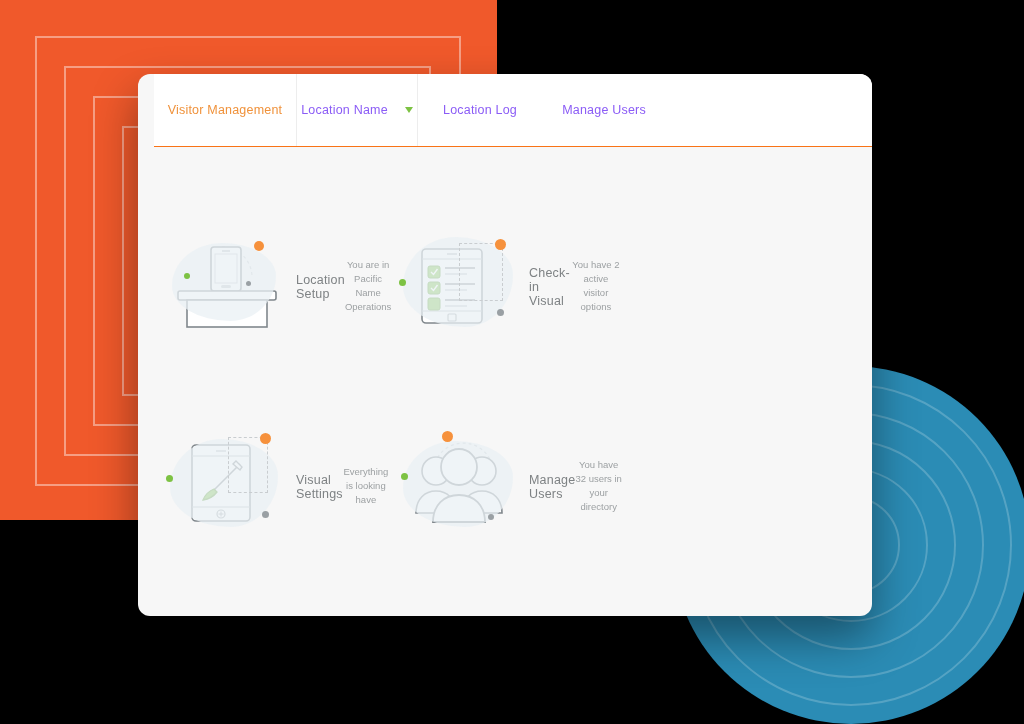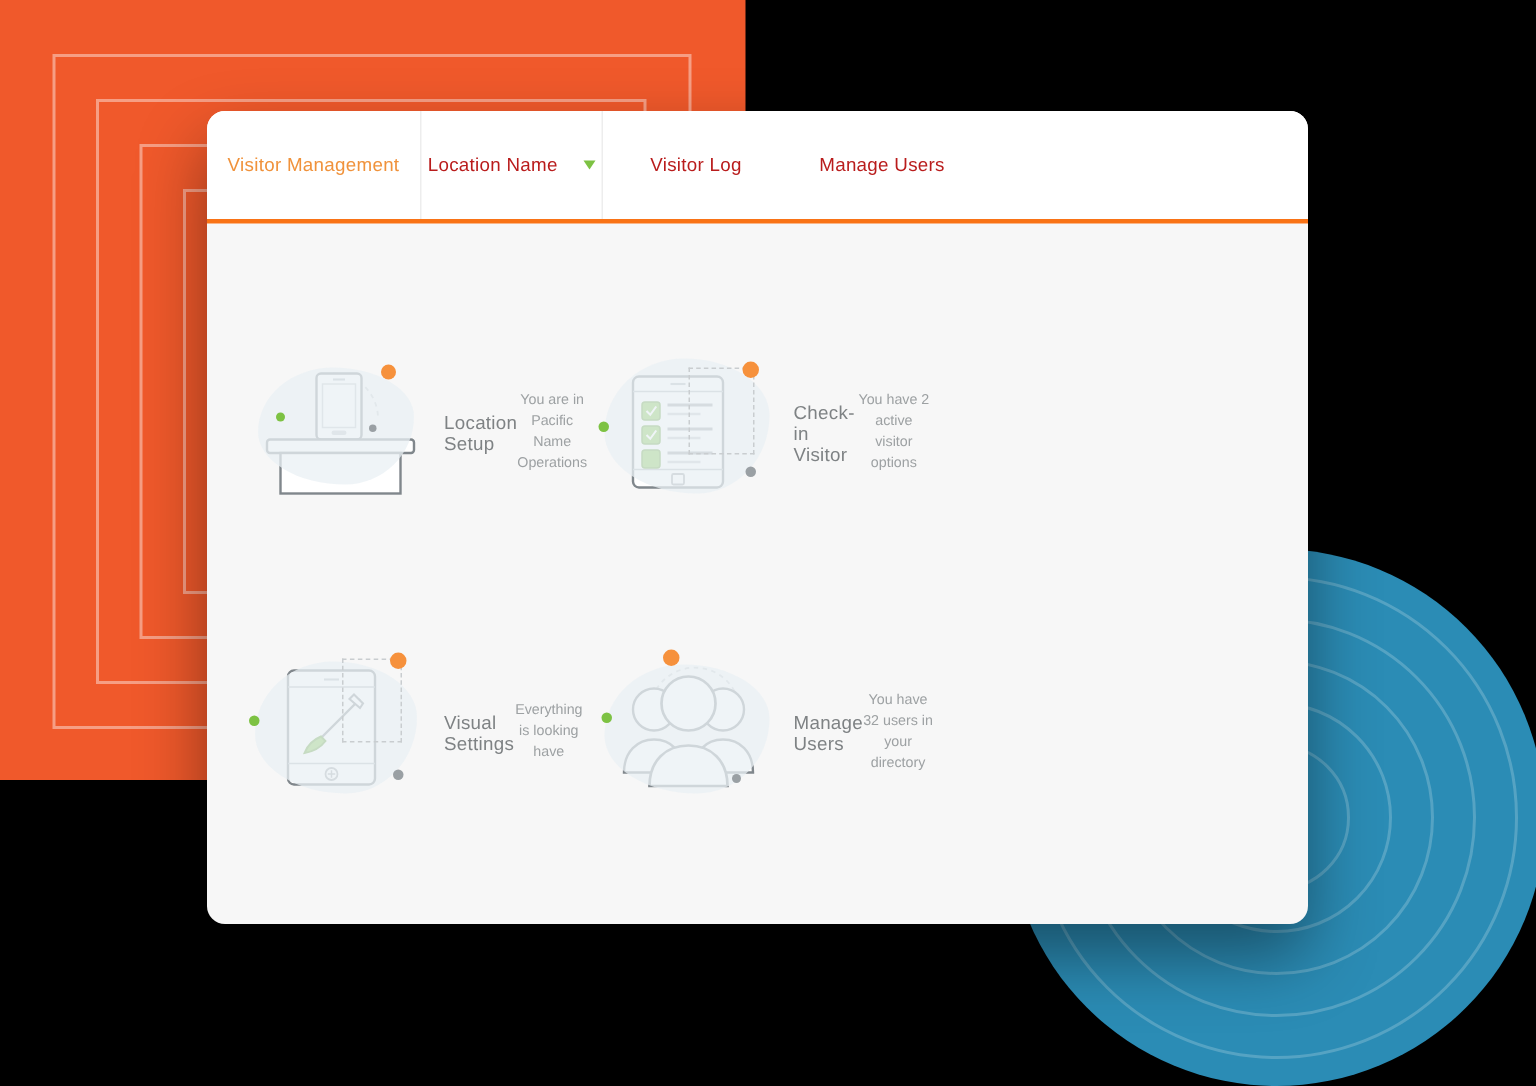--- a/index.html
+++ b/index.html
@@ -22,23 +22,23 @@
   #blue-circle .c2{left:46px;top:46px;width:262px;height:262px;}
   #blue-circle .c3{left:74px;top:74px;width:206px;height:206px;}
   #blue-circle .c4{left:102px;top:102px;width:150px;height:150px;}
   #blue-circle .c5{left:130px;top:130px;width:94px;height:94px;}
 
   
   #app-window{position:absolute;left:138px;top:74px;width:734px;height:542px;
     background:#F7F7F7;border-radius:12px;box-shadow:0 22px 46px rgba(0,0,0,.42);overflow:hidden;}
 
   #nav-bar{height:72px;background:#FFFFFF;display:flex;align-items:stretch;
-     border-bottom:3px solid #f97316;}
+     border-bottom:1px solid #f97316;margin-left:16px;}
   .nav-item{display:flex;align-items:center;justify-content:center;font-size:12.5px;
-     color:#b91c1c;letter-spacing:.2px;white-space:nowrap;padding:0 4px;}
+     color:#8b5cf6;letter-spacing:.2px;white-space:nowrap;padding:0 4px;}
   .nav-item.brand{color:#F0923B;width:134px;}
   .nav-item.loc{width:112px;border-left:1px solid #EDEDED;border-right:1px solid #EDEDED;
      gap:17px;}
   .nav-item.plain{width:116px;}
   .caret{width:0;height:0;border-left:4.5px solid transparent;border-right:4.5px solid transparent;
      border-top:6px solid #7DC243;display:inline-block;}
 
   
   #card-grid{display:flex;flex-wrap:wrap;padding:36px 18px 0 18px;}
   .card{width:233px;height:200px;display:flex;align-items:center;}
@@ -80,21 +80,21 @@
 
     <div id="nav-bar">
       <div class="nav-item brand">
         <span>Visitor Management</span>
       </div>
       <div class="nav-item loc">
         <span>Location Name</span>
         <span class="caret"></span>
       </div>
       <div class="nav-item plain">
-        <span>Visitor Log</span>
+        <span>Location Log</span>
       </div>
       <div class="nav-item plain">
         <span>Manage Users</span>
       </div>
     </div>
 
     <div id="card-grid">
 
       <div class="card">
         <div class="card-icon">
@@ -135,21 +135,21 @@
             <line x1="56" y1="47" x2="78" y2="47" stroke="#C3C8CB" stroke-width="1.6"></line>
             <line x1="56" y1="57" x2="86" y2="57" stroke="#9AA0A4" stroke-width="2"></line>
             <line x1="56" y1="63" x2="78" y2="63" stroke="#C3C8CB" stroke-width="1.6"></line>
             <line x1="56" y1="73" x2="86" y2="73" stroke="#9AA0A4" stroke-width="2"></line>
             <line x1="56" y1="79" x2="78" y2="79" stroke="#C3C8CB" stroke-width="1.6"></line>
           </svg>
           <span class="dot orange" style="left:106px;top:12px;width:11px;height:11px;"></span>
           <span class="dot green" style="left:10px;top:52px;width:7px;height:7px;"></span>
           <span class="dot grey" style="left:108px;top:82px;width:7px;height:7px;"></span>
         </div>
-        <div class="card-title">Check-in Visitor</div>
+        <div class="card-title">Check-in Visual</div>
         <div class="card-sub">You have 2 active visitor options</div>
       </div>
 
       <div class="card">
         <div class="card-icon">
           <div class="blob" style="left:14px;top:12px;width:108px;height:88px;"></div>
           <div class="dashbox" style="left:72px;top:10px;width:38px;height:54px;"></div>
           <svg width="140" height="112" viewBox="0 0 140 112">
             <rect x="36" y="18" width="58" height="76" rx="4" fill="#fff" stroke="#80878C" stroke-width="1.6"></rect>
             <line x1="36" y1="29" x2="94" y2="29" stroke="#B0B6BA" stroke-width="1"></line>

